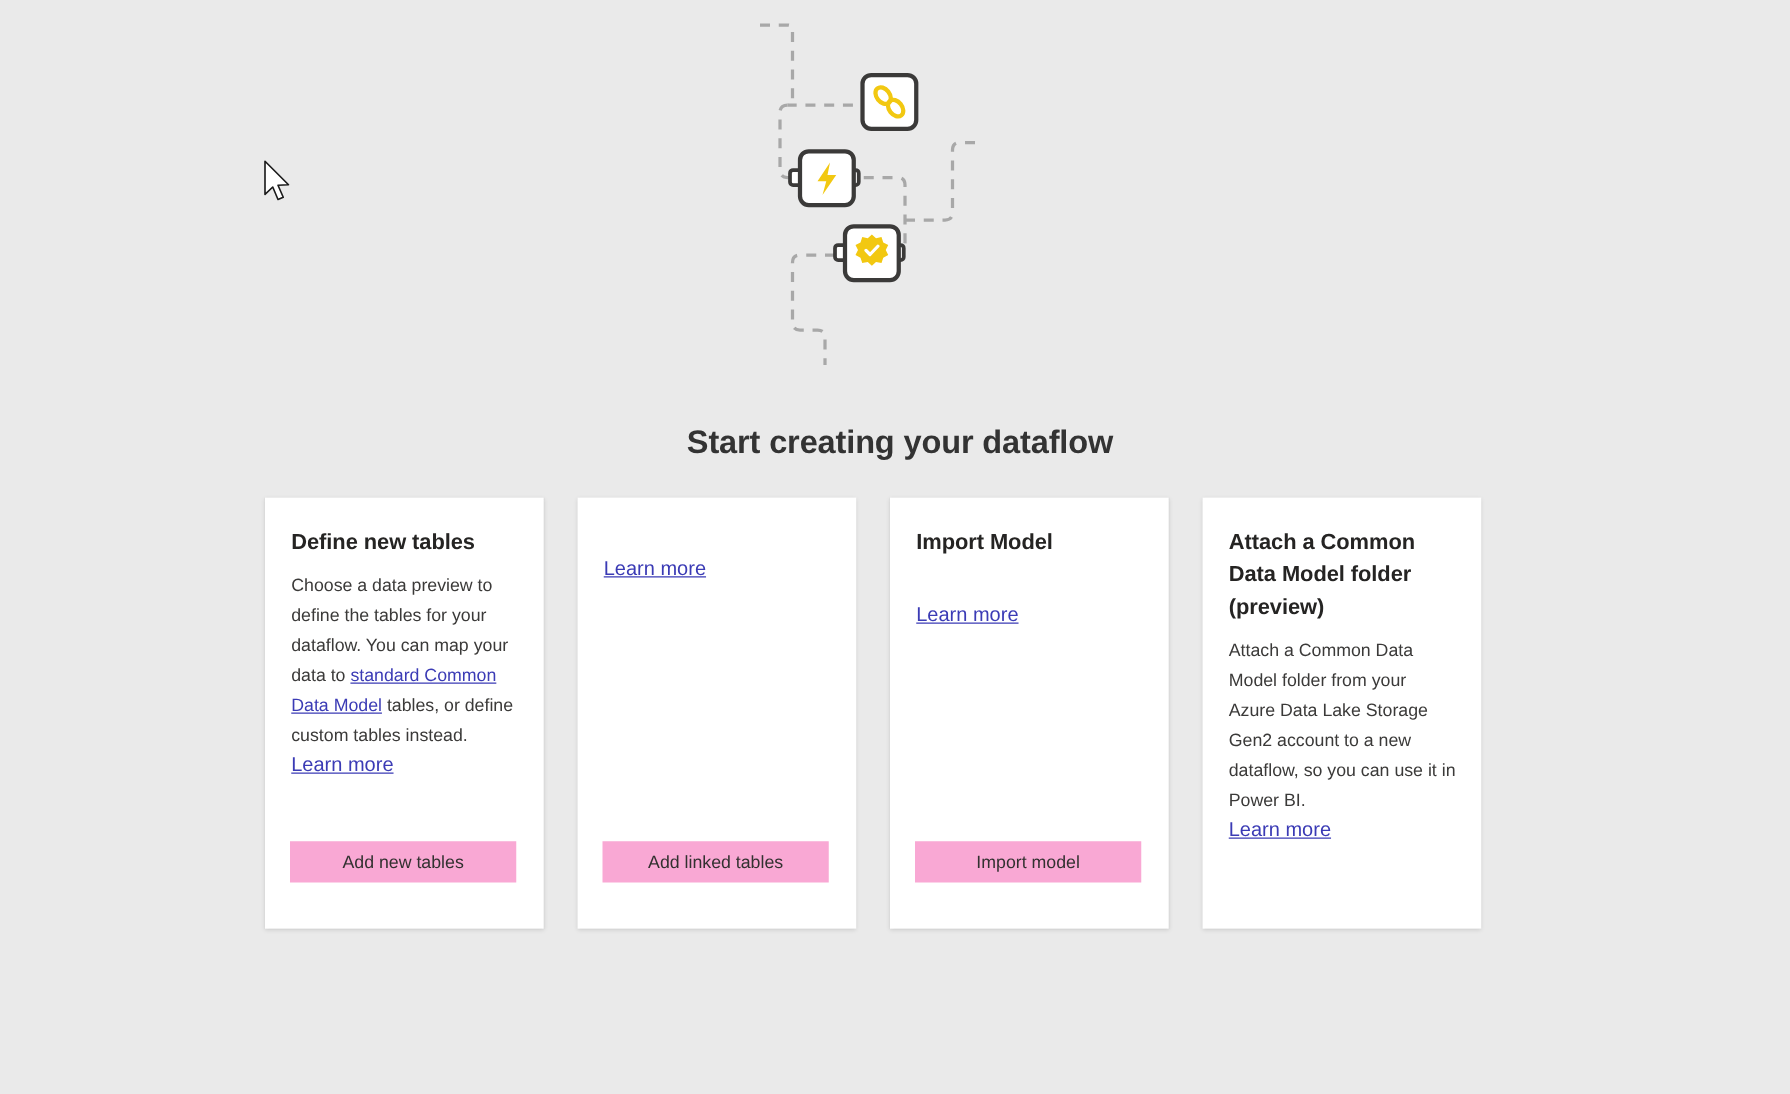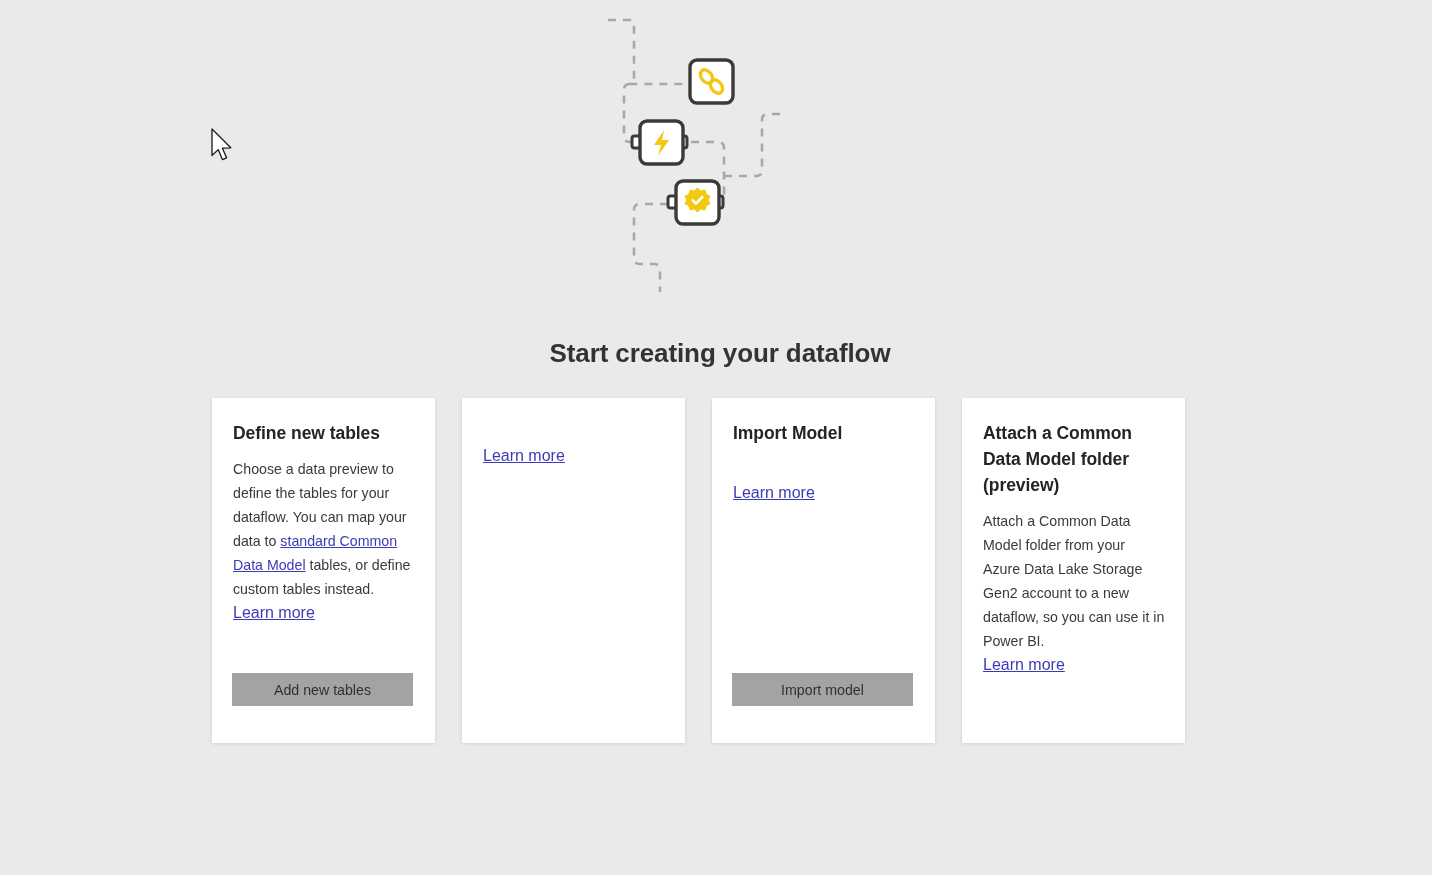--- a/index.html
+++ b/index.html
@@ -94,21 +94,21 @@
     display: inline-block;
     font-size: 16px;
     line-height: 24px;
   }
   .card-button {
     position: absolute;
     left: 20px;
     bottom: 37px;
     width: 181px;
     height: 33px;
-    background: #a3a3a3;
+    background: #f9a8d4;
     border: none;
     color: #323130;
     font-family: "Liberation Sans", sans-serif;
     font-size: 14.2px;
     cursor: pointer;
     padding: 0;
   }
 </style>
 </head>
 <body>
@@ -171,20 +171,21 @@
       <a class="learn-more">Learn more</a>
     </p>
     <button class="card-button">Add new tables</button>
   </div>
 
   <div class="card">
     <p class="card-body">
       <br>
       <a class="learn-more">Learn more</a>
     </p>
+    <button class="card-button">Add linked tables</button>
   </div>
 
   <div class="card">
     <h2 class="card-title">Import Model</h2>
     <p class="card-body">
       <br>
       <a class="learn-more">Learn more</a>
     </p>
     <button class="card-button">Import model</button>
   </div>

